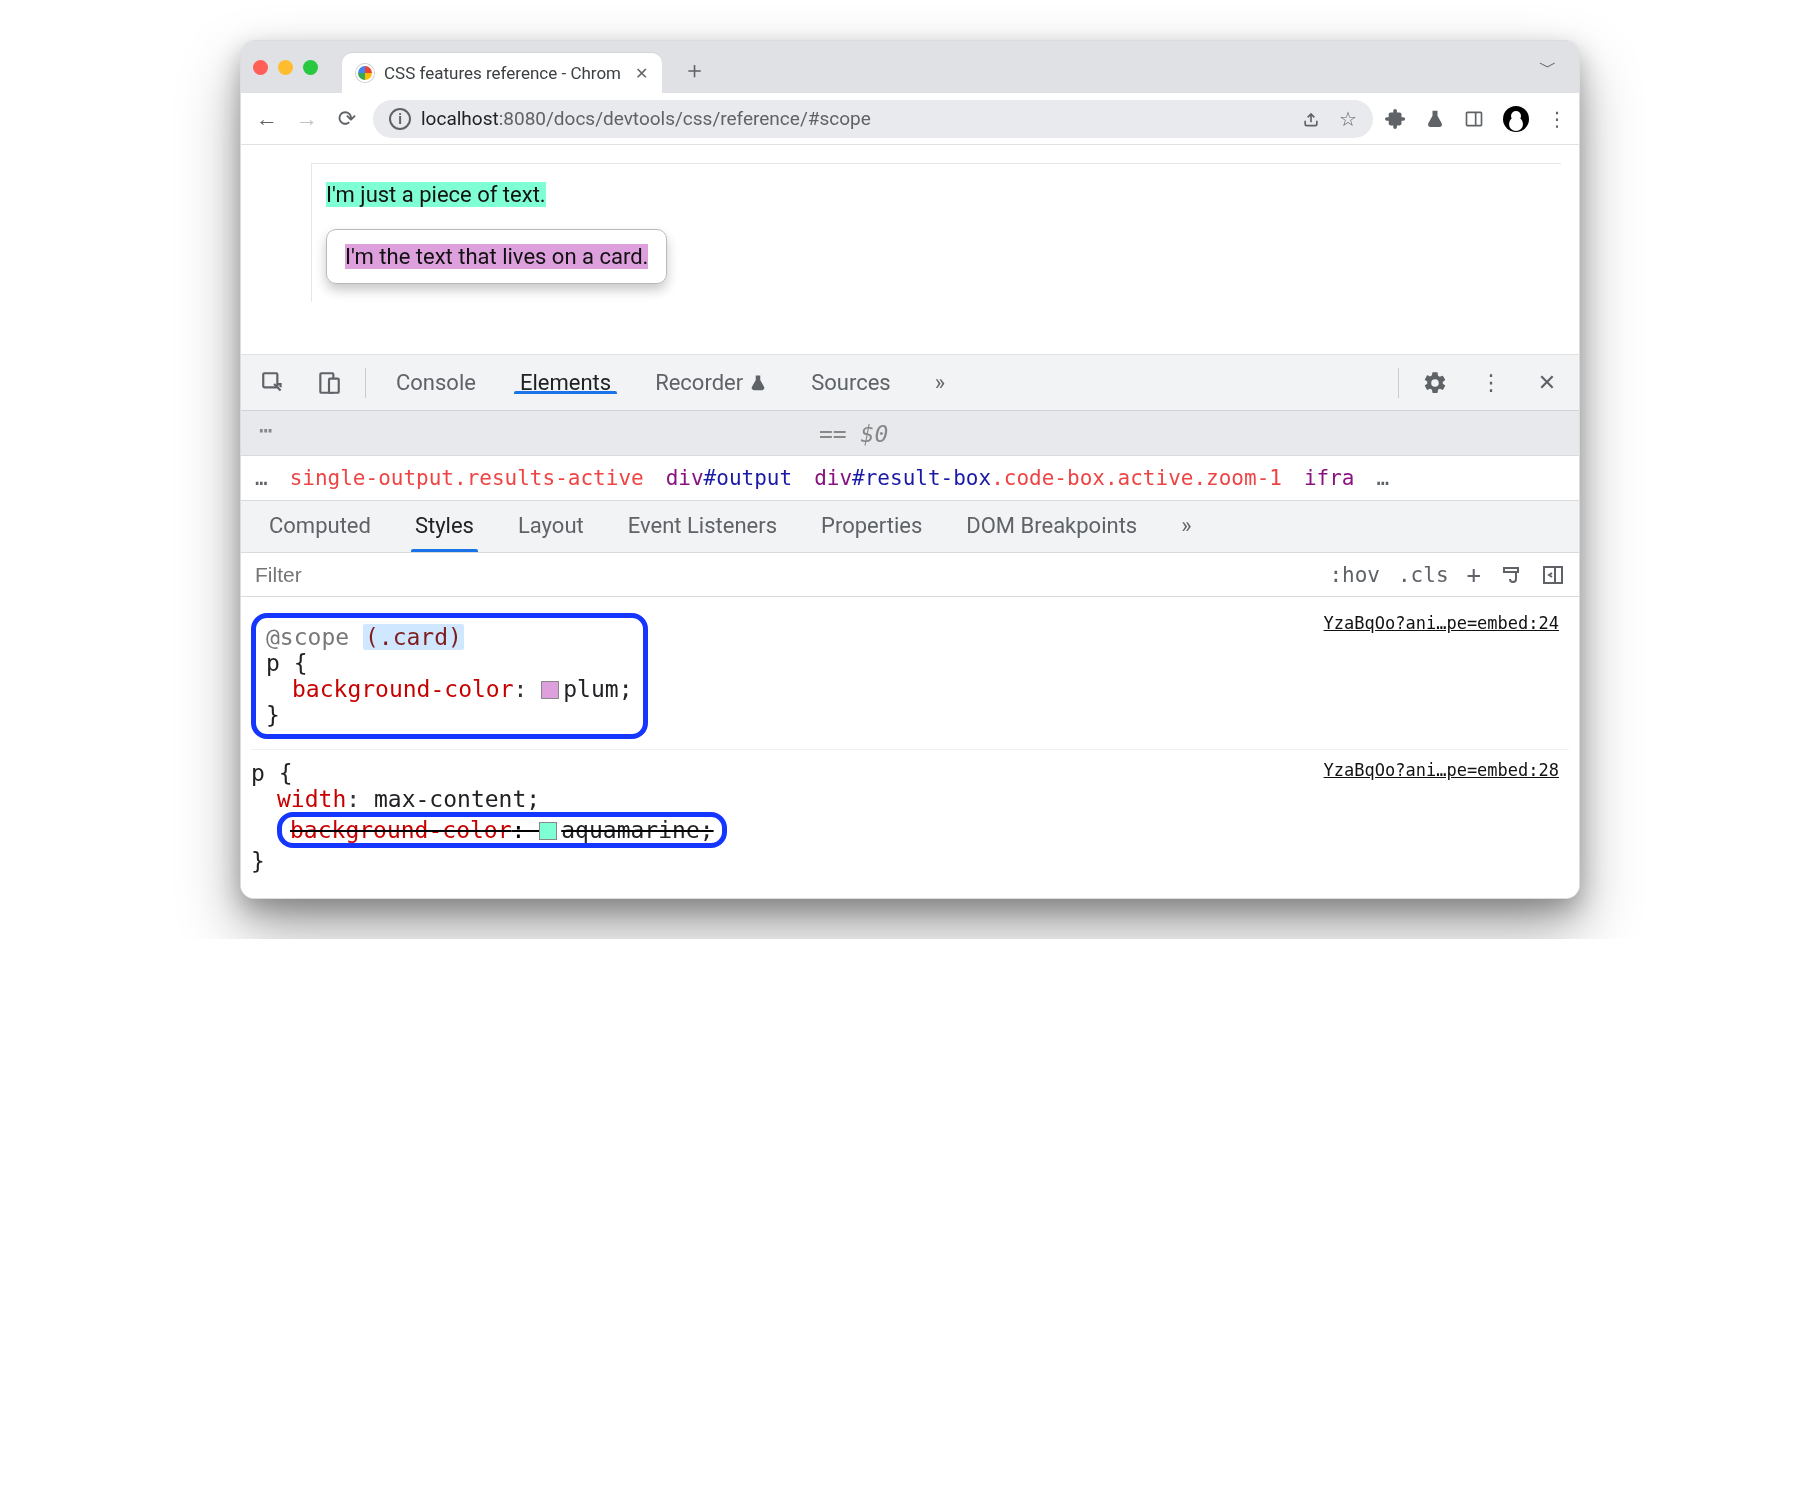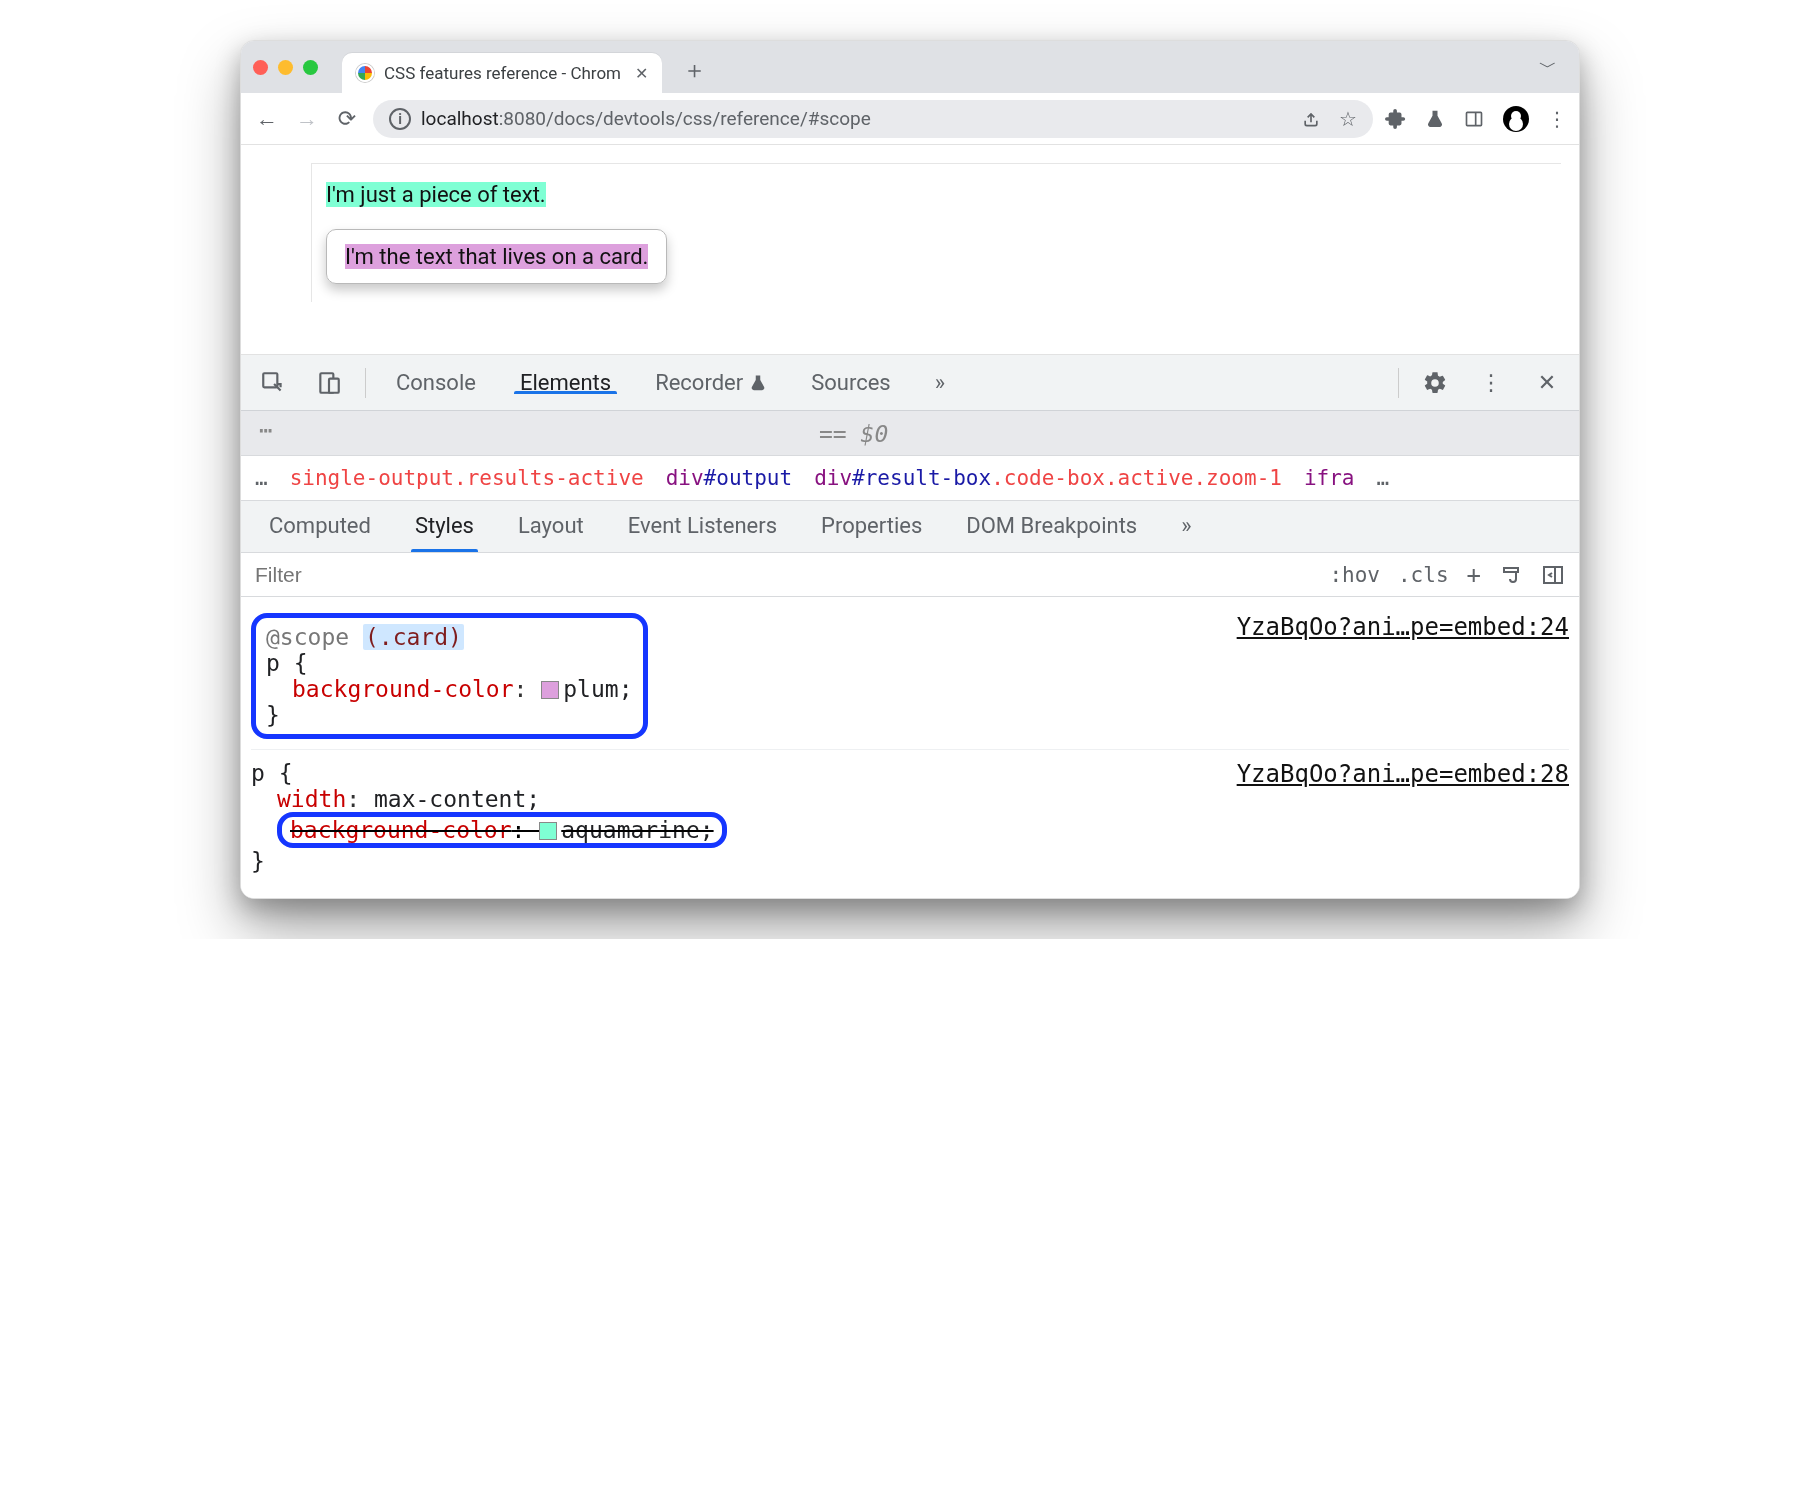--- a/index.html
+++ b/index.html
@@ -196,21 +196,21 @@
   .rules { background:#fff; font-family:Menlo,Consolas,monospace; font-size:23px; padding:6px 10px 14px 10px; }
   .rule-block { position:relative; padding:10px 0; border-bottom:1px solid #eef0f2;}
   .scope-line { color:#777; }
   .scope-arg { background:#cfe7ff; color:#7f1d1d; padding:0 2px; border-radius:2px;}
   .selector-open, .selector-close { color:#202124; }
   .decl { padding-left:26px; }
   .prop { color:#c80000; }
   .val  { color:#202124; }
   .swatch { display:inline-block; width:18px;height:18px; border:1px solid #888; vertical-align:-2px; margin-right:4px;}
   .swatch.plum{ background:#dda0dd;} .swatch.aqua{background:#7fffd4;}
-  .src-link { position:absolute; right:0; top:10px; color:#111; text-decoration:underline; font-size:24px;}
+  .src-link { position:absolute; right:10px; top:10px; color:#111; text-decoration:underline; font-size:17px;}
   .highlight-box {
     border:5px solid #1536ff;
     border-radius:16px;
     padding:6px 10px;
     display:inline-block;
   }
   .strike { text-decoration: line-through; text-decoration-thickness:2px; color:#000;}
   .strike .prop { color:#c80000; }
   
   svg { display:block; }

